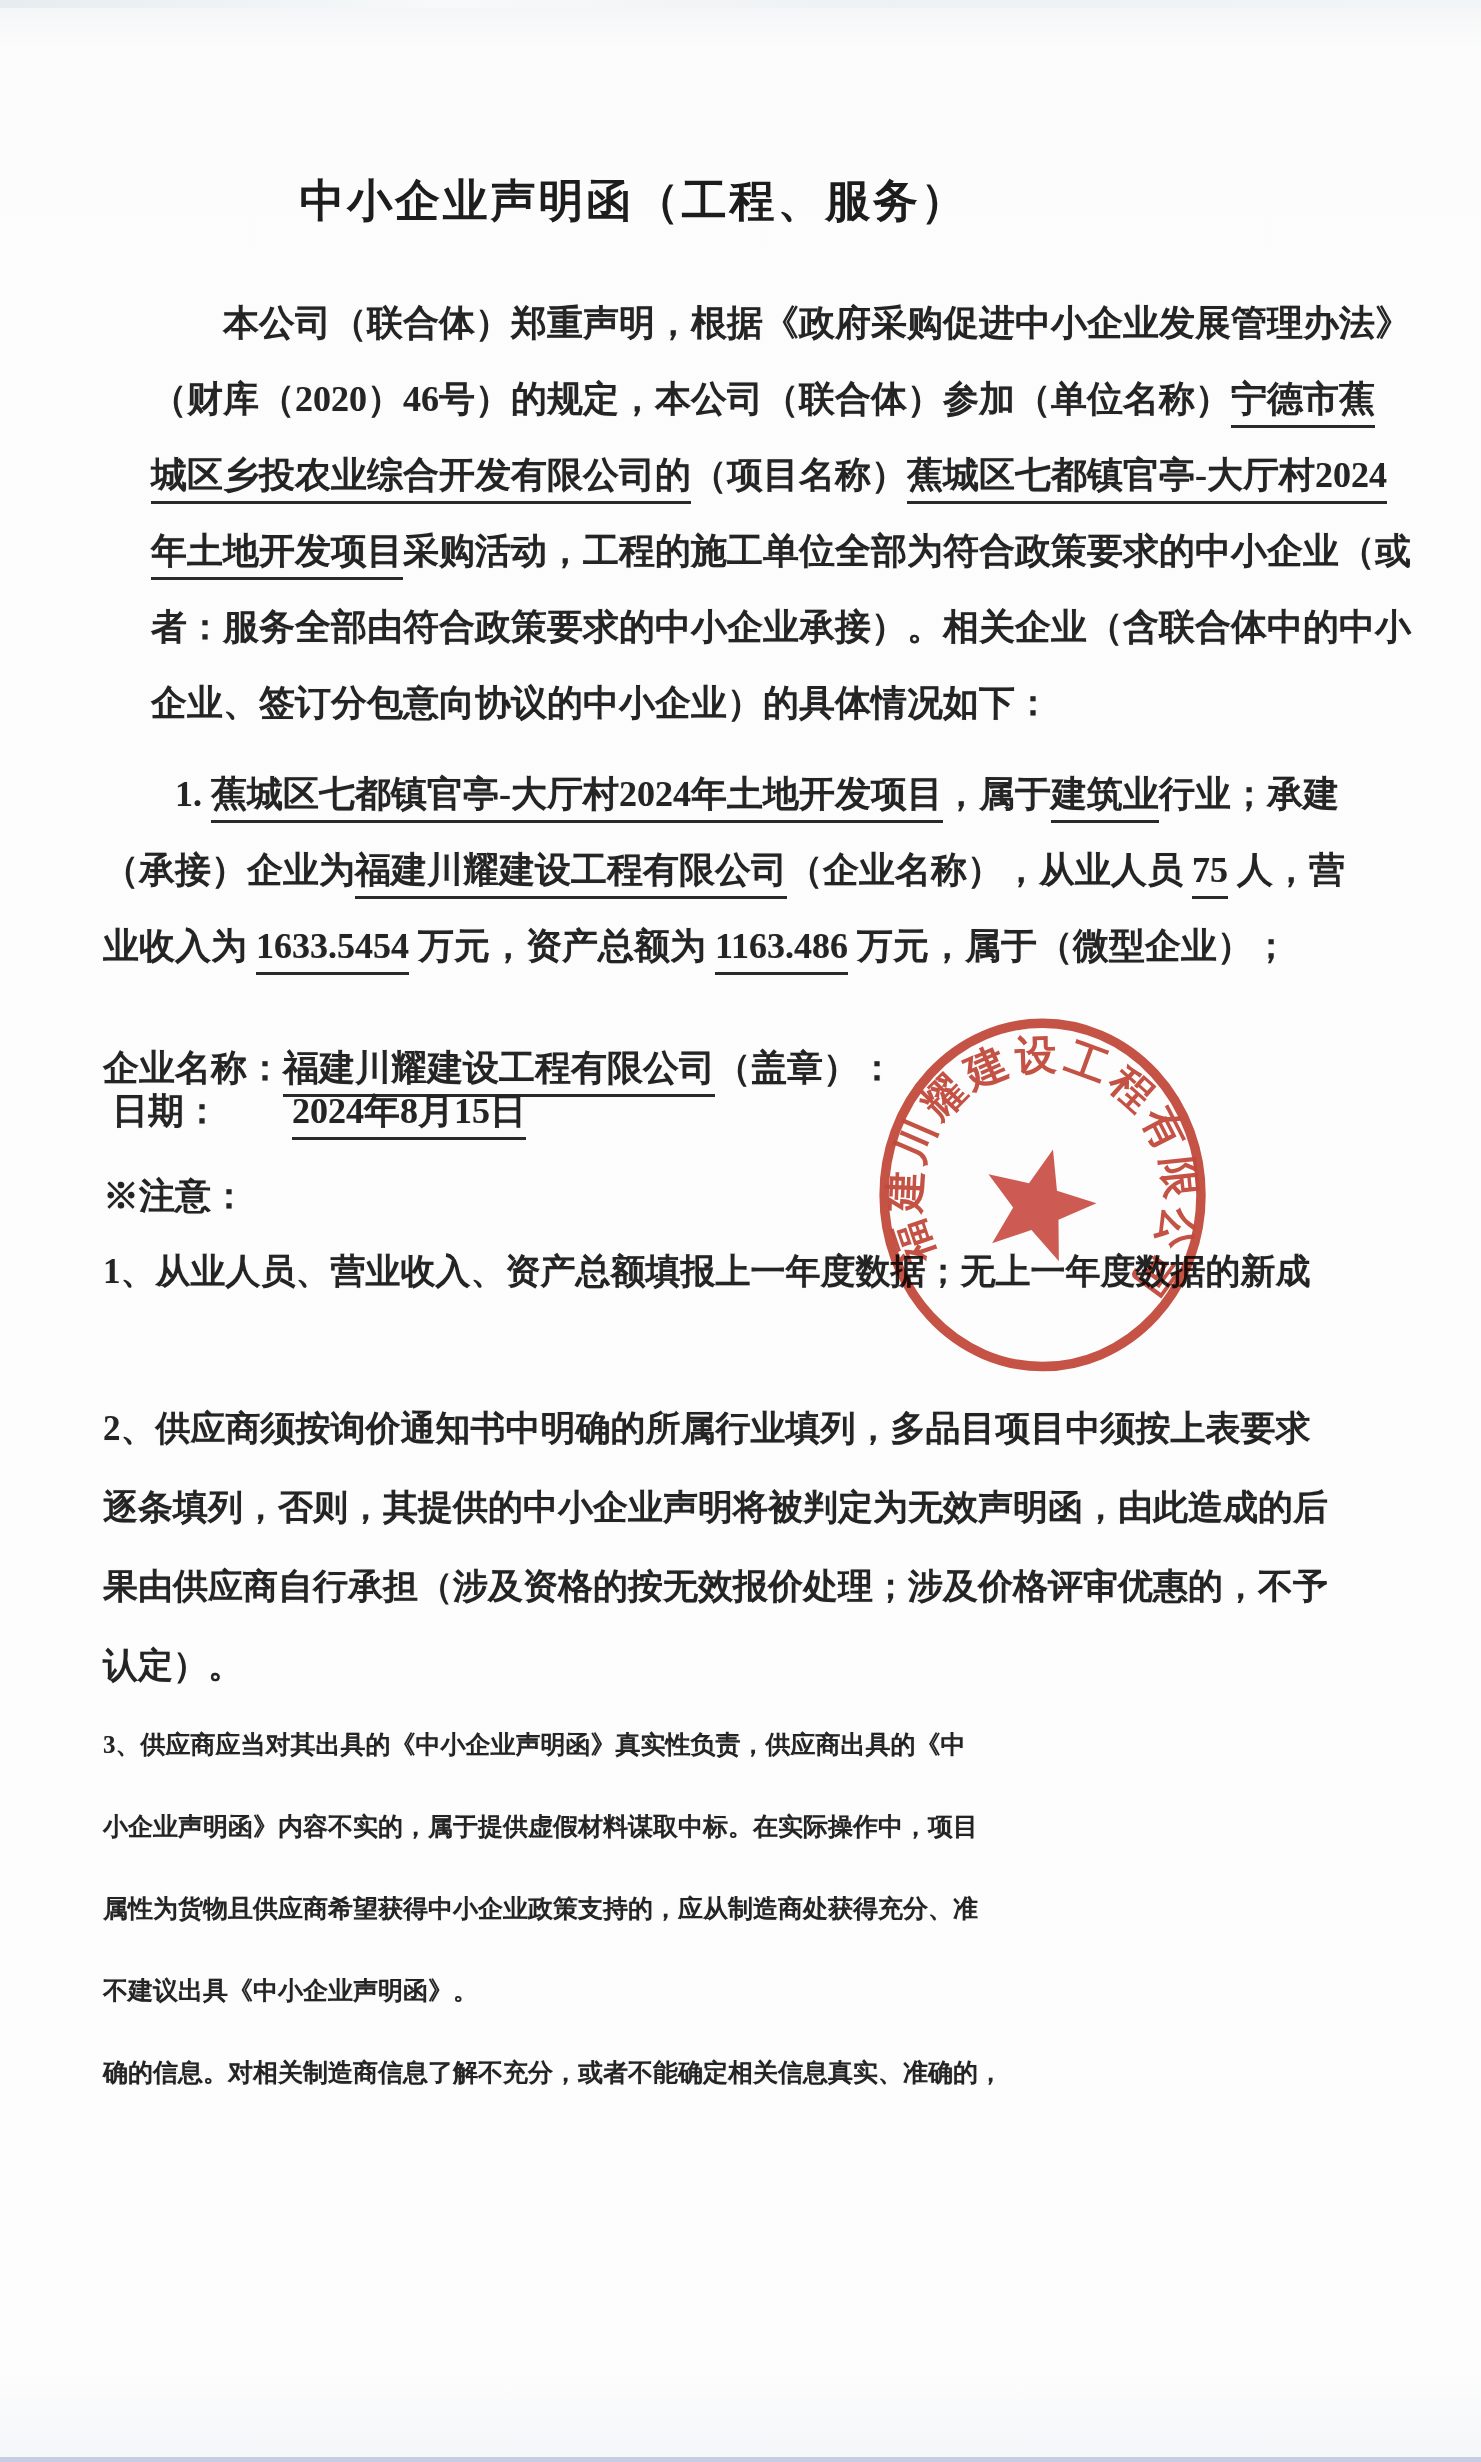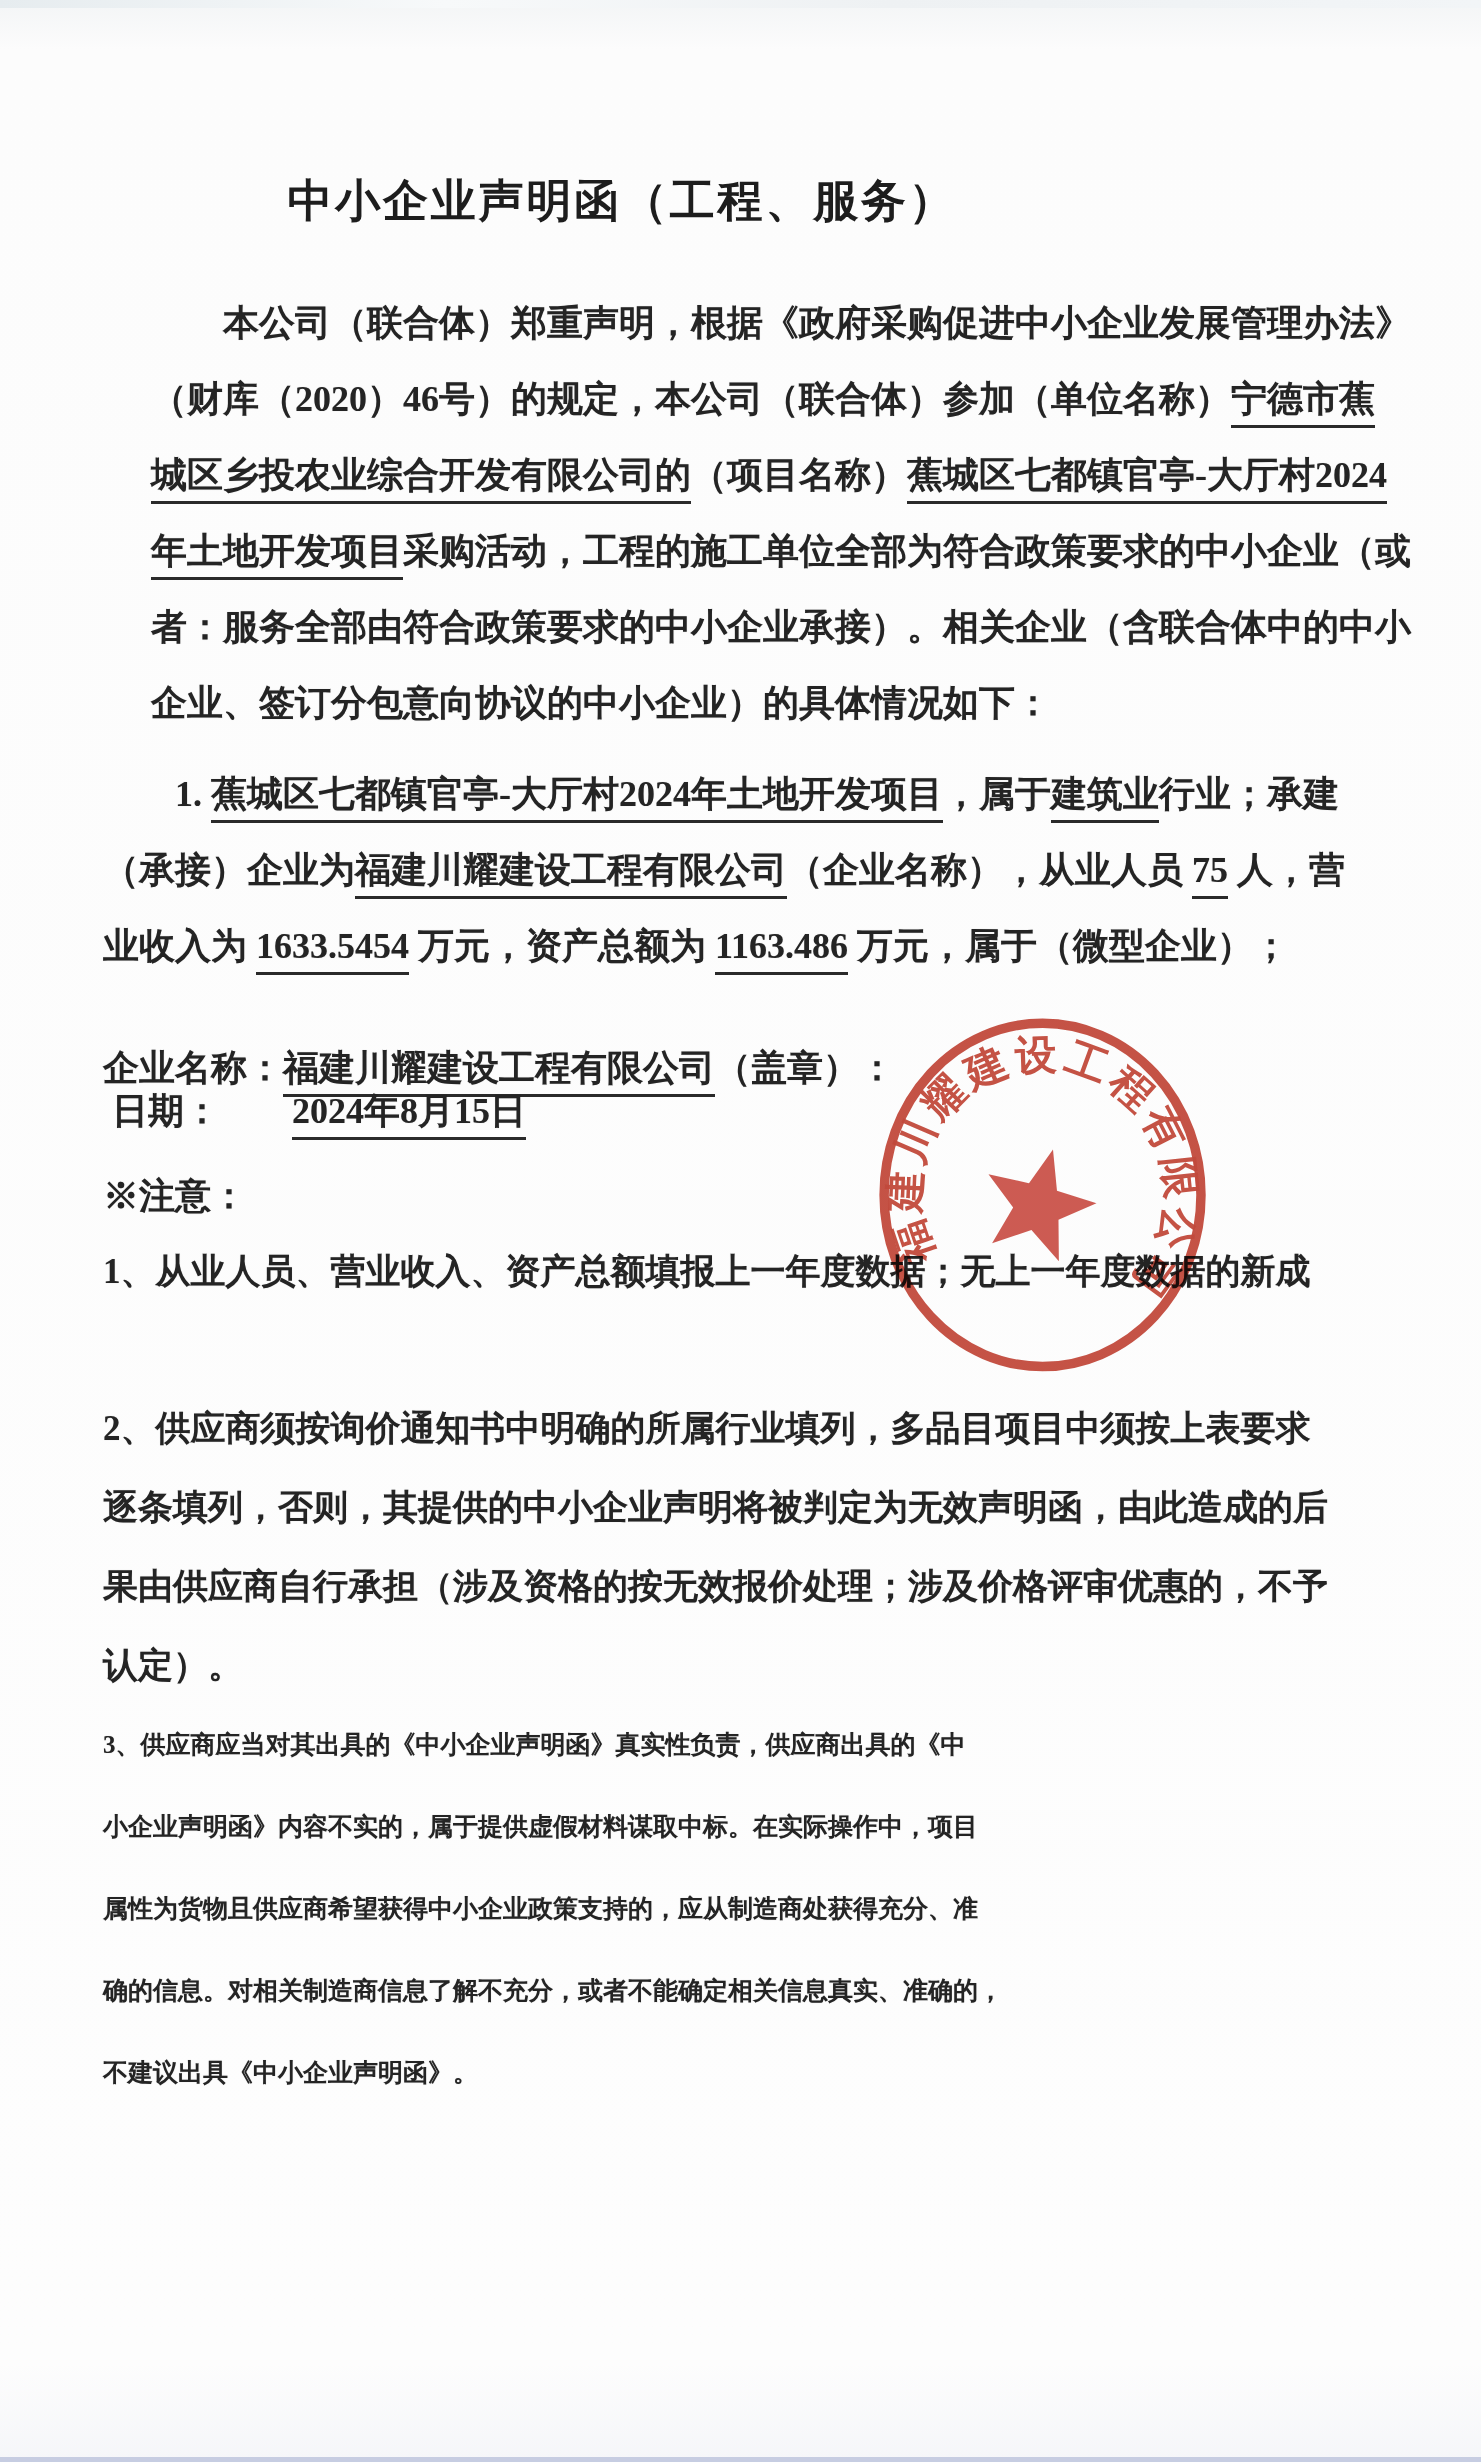--- a/index.html
+++ b/index.html
@@ -17,21 +17,21 @@
   }
   .top-edge{
     position:absolute;left:0;top:0;width:1482px;height:7.6px;
     background:linear-gradient(90deg,#e6ecef,#f7f9fa 30%,#eef1f3 60%,#f2f5f7);
   }
   .bottom-edge{
     position:absolute;left:0;bottom:0;width:1482px;height:4.7px;
     background:#c7cde2;
   }
   .doc-title{
-    position:absolute;left:0;top:141px;width:1244px;
+    position:absolute;left:12px;top:141px;width:1244px;
     text-align:center;
     font-size:45px;font-weight:700;letter-spacing:2.8px;
     color:#1d1d1d;
   }
   .block{
     position:absolute;left:103px;width:1320px;
     font-size:36px;font-weight:700;color:#242424;
     text-shadow:0 0 0.9px rgba(20,20,20,.25);
   }
   .block .line{
@@ -105,22 +105,22 @@
   <div class="block b-note2">
       <div class="line"><span>2、供应商须按询价通知书中明确的所属行业填列，多品目项目中须按上表要求</span></div>
       <div class="line"><span>逐条填列，否则，其提供的中小企业声明将被判定为无效声明函，由此造成的后</span></div>
       <div class="line"><span>果由供应商自行承担（涉及资格的按无效报价处理；涉及价格评审优惠的，不予</span></div>
       <div class="line"><span>认定）。</span></div>
     </div>
   <div class="block b-note3">
       <div class="line"><span>3、供应商应当对其出具的《中小企业声明函》真实性负责，供应商出具的《中</span></div>
       <div class="line"><span>小企业声明函》内容不实的，属于提供虚假材料谋取中标。在实际操作中，项目</span></div>
       <div class="line"><span>属性为货物且供应商希望获得中小企业政策支持的，应从制造商处获得充分、准</span></div>
+      <div class="line"><span>不建议出具《中小企业声明函》。</span></div>
       <div class="line"><span>确的信息。对相关制造商信息了解不充分，或者不能确定相关信息真实、准确的，</span></div>
-      <div class="line"><span>不建议出具《中小企业声明函》。</span></div>
     </div>
 
   <div class="stamp">
     <svg viewBox="0 0 370 392" xmlns="http://www.w3.org/2000/svg">
       <ellipse cx="184" cy="198" rx="167" ry="181" fill="none" stroke="#bf3a2b" stroke-width="10" opacity="0.95"></ellipse>
       <polygon transform="translate(179,210)" points="16.0,-59.9 20.2,-16.4 61.9,-3.2 21.8,14.2 22.2,57.9 -6.7,25.1 -48.2,39.0 -26.0,1.4 -52.0,-33.8 -9.3,-24.3" fill="#c8453a" opacity="0.95"></polygon>
       <path id="sealTextPath" d="M 71.4 263 A 130 132 0 1 1 267.6 299.1" fill="none"></path>
       <text font-size="44" fill="#bf3a2b" letter-spacing="5" opacity="0.95">
         <textPath href="#sealTextPath">福建川耀建设工程有限公司</textPath>
       </text>

